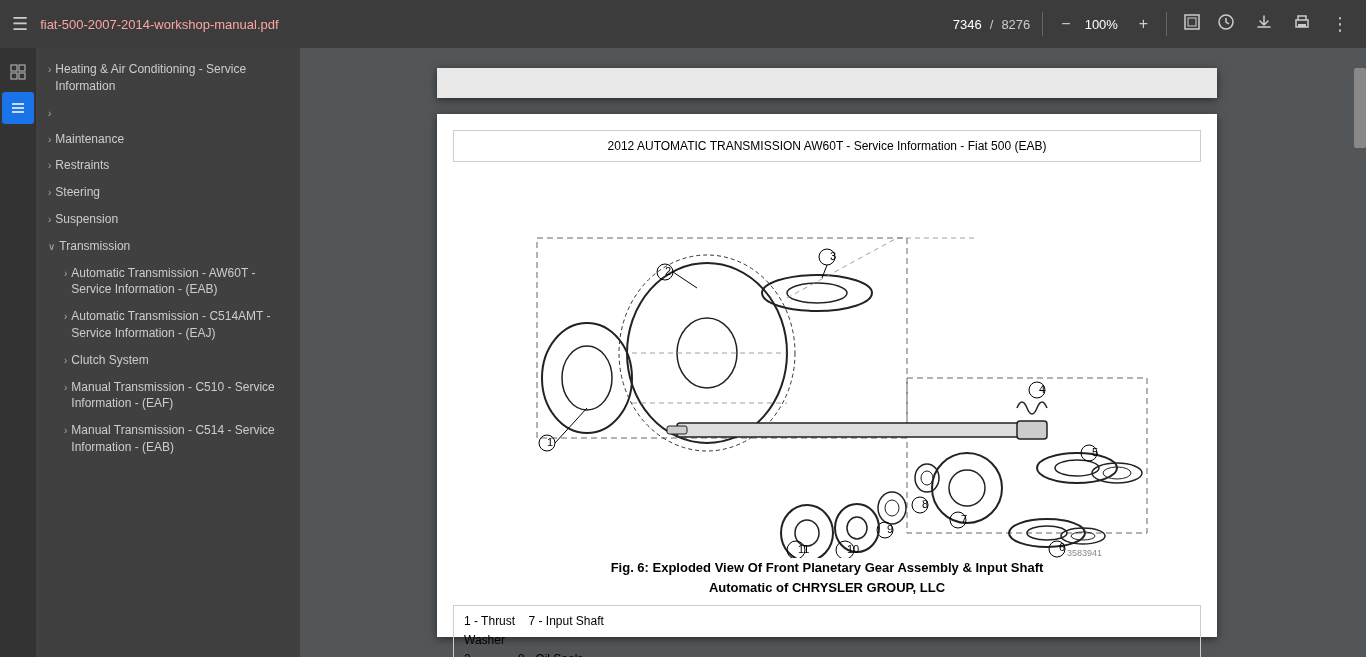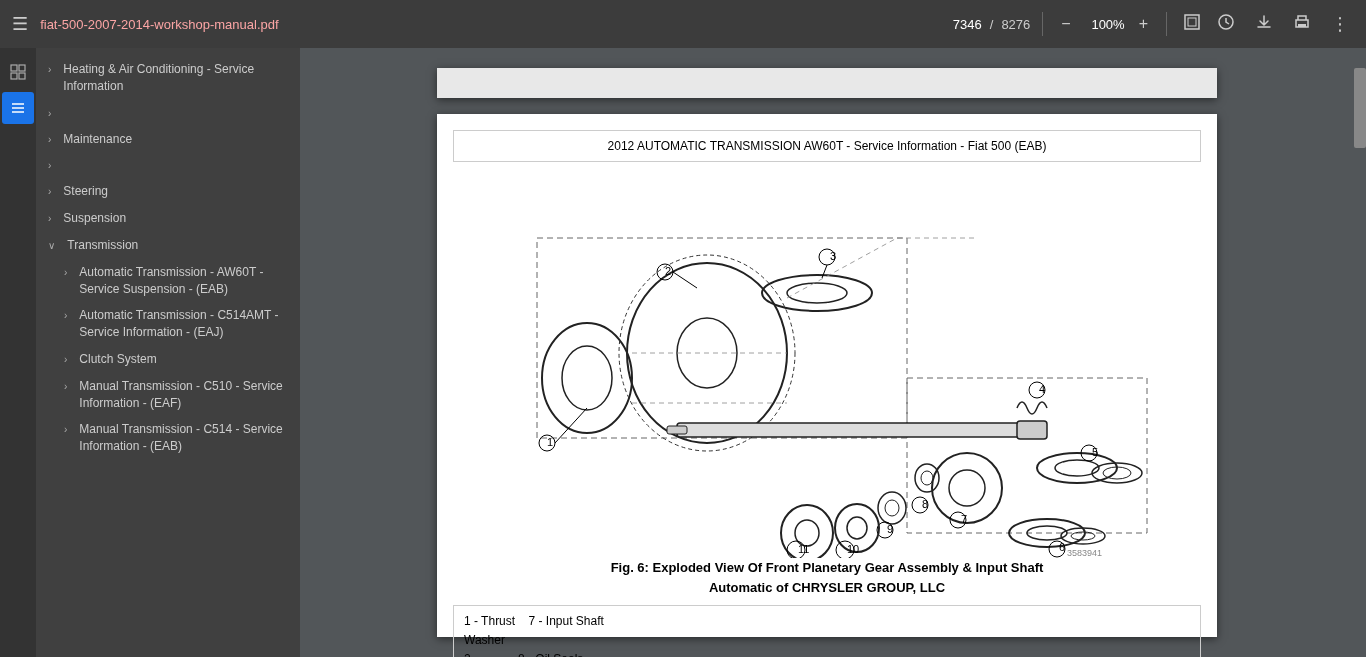--- a/index.html
+++ b/index.html
@@ -19,21 +19,21 @@
     .toolbar-left { display: flex; align-items: center; gap: 12px; flex: 1; }
     .toolbar-center { display: flex; align-items: center; gap: 8px; }
     .toolbar-right { display: flex; align-items: center; gap: 12px; }
     .hamburger-icon { font-size: 18px; cursor: pointer; color: #ccc; }
     .filename { color: #fca5a5; font-size: 13px; }
     .page-nav { display: flex; align-items: flex-end; gap: 8px; color: #ccc; font-size: 13px; }
     .page-input { background: transparent; border: none; color: #fff; font-size: 13px; width: 45px; text-align: right; }
     .page-sep { color: #ccc; }
     .zoom-controls { display: flex; align-items: center; gap: 8px; color: #ccc; font-size: 13px; }
     .zoom-btn { background: none; border: none; color: #ccc; font-size: 16px; cursor: pointer; padding: 2px 6px; }
-    .zoom-level { color: #fff; font-size: 13px; min-width: 40px; text-align: right; }
+    .zoom-level { color: #fff; font-size: 13px; min-width: 40px; text-align: left; }
     .separator { width: 1px; height: 24px; background: #666; margin: 0 4px; }
     .toolbar-icon-btn { background: none; border: none; color: #ccc; font-size: 16px; cursor: pointer; padding: 4px; }
 
     
     .main { display: flex; flex: 1; overflow: hidden; }
 
     
     .sidebar {
       width: 300px;
       background: #404040;
@@ -85,21 +85,21 @@
       cursor: pointer;
       display: flex;
       align-items: flex-start;
       gap: 4px;
       line-height: 1.4;
       color: #ccc;
     }
     .tree-item.level-1 { padding-left: 12px; }
     .tree-item.level-2 { padding-left: 28px; }
     .tree-chevron { font-size: 10px; margin-top: 2px; flex-shrink: 0; color: #aaa; }
-    .tree-label { flex: 1; margin-left: 8px; }
+    .tree-label { flex: 1; }
 
     
     .pdf-viewer {
       flex: 1;
       overflow-y: auto;
       overflow-x: auto;
       background: #525659;
       display: flex;
       flex-direction: column;
       align-items: center;
@@ -261,36 +261,37 @@
         </div>
         <div class="tree-item level-1">
           <span class="tree-chevron">›</span>
         </div>
         <div class="tree-item level-1">
           <span class="tree-chevron">›</span>
           <span class="tree-label">Maintenance</span>
         </div>
         <div class="tree-item level-1">
           <span class="tree-chevron">›</span>
+          <span class="tree-label">Restraints</span>
         </div>
         <div class="tree-item level-1">
           <span class="tree-chevron">›</span>
           <span class="tree-label">Steering</span>
         </div>
         <div class="tree-item level-1">
           <span class="tree-chevron">›</span>
           <span class="tree-label">Suspension</span>
         </div>
         <div class="tree-item level-1">
           <span class="tree-chevron">∨</span>
           <span class="tree-label">Transmission</span>
         </div>
         <div class="tree-item level-2">
           <span class="tree-chevron">›</span>
-          <span class="tree-label">Automatic Transmission - AW60T - Service Suspension - (EAB)</span>
+          <span class="tree-label">Automatic Transmission - AW60T - Service Information - (EAB)</span>
         </div>
         <div class="tree-item level-2">
           <span class="tree-chevron">›</span>
           <span class="tree-label">Automatic Transmission - C514AMT - Service Information - (EAJ)</span>
         </div>
         <div class="tree-item level-2">
           <span class="tree-chevron">›</span>
           <span class="tree-label">Clutch System</span>
         </div>
         <div class="tree-item level-2">

